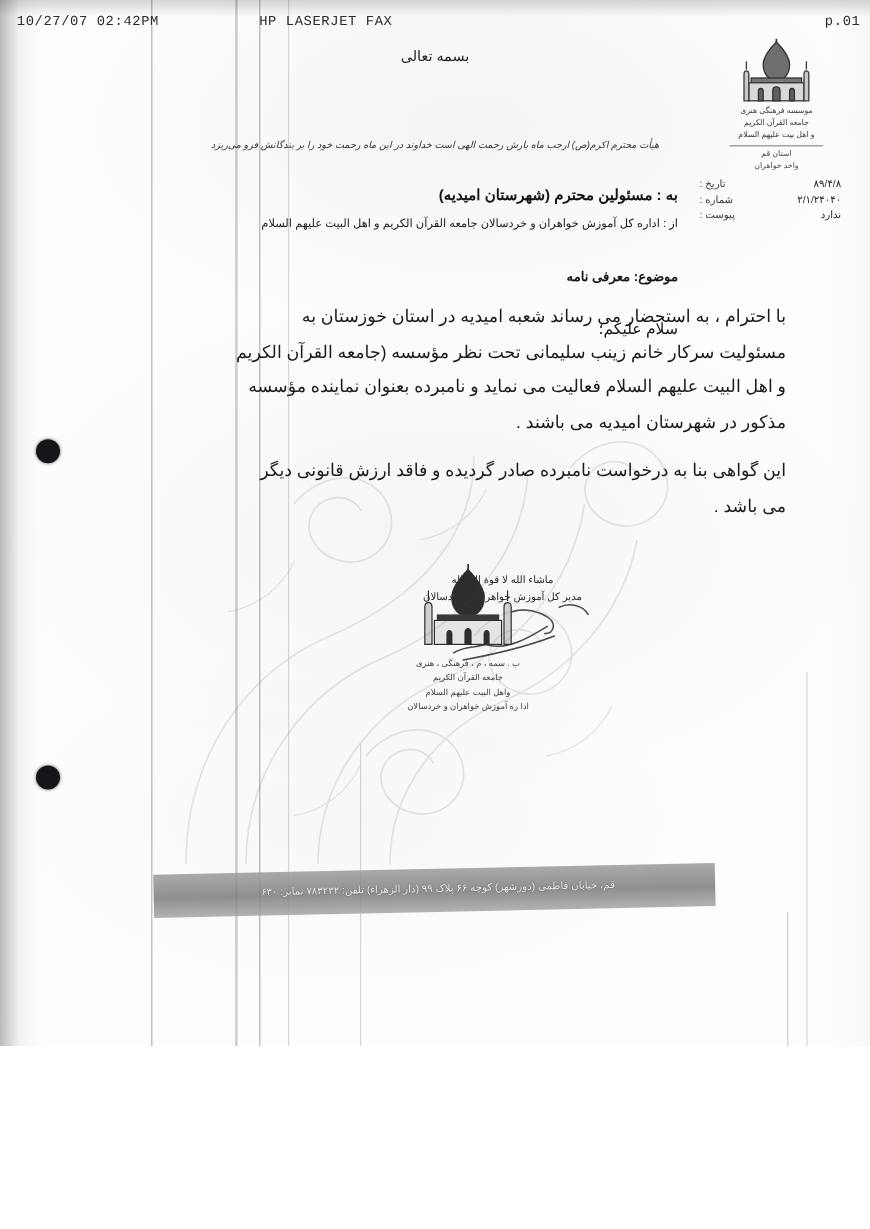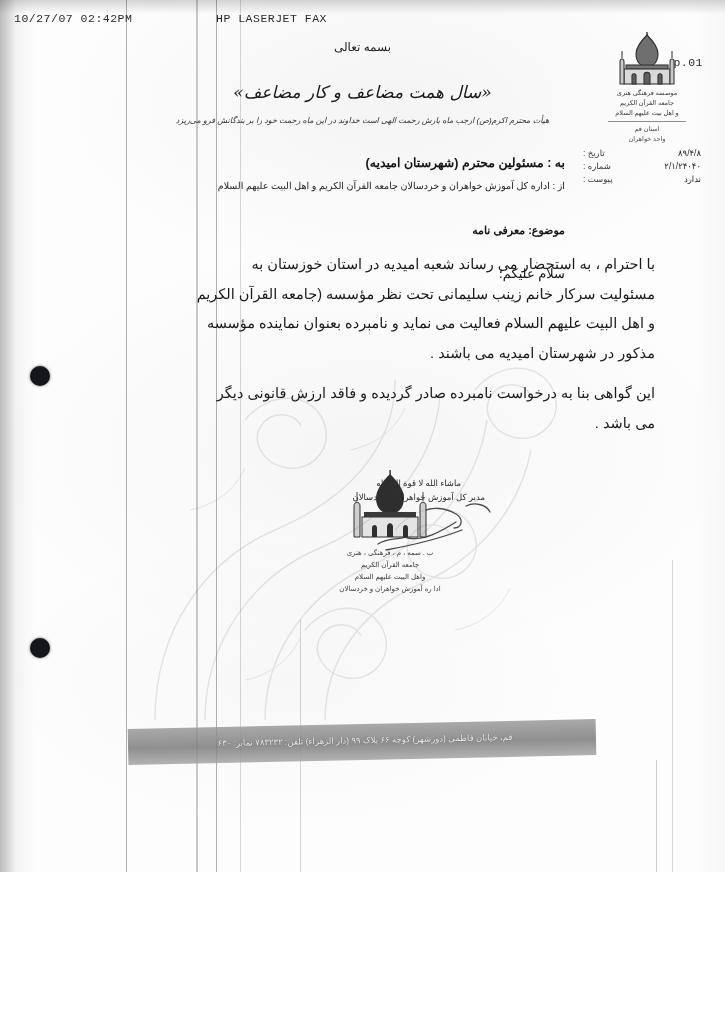--- a/index.html
+++ b/index.html
@@ -74,21 +74,21 @@
     right: 0;
     height: 20px;
     direction: ltr;
     font-family: "Liberation Mono", monospace;
     font-size: 11.5px;
     letter-spacing: 0.5px;
     color: #2b2b2b;
   }
   .fax-timestamp { position: absolute; left: 14px; top: 0; }
   .fax-source { position: absolute; left: 216px; top: 0; }
-  .fax-page { position: absolute; right: 22px; top: 0; margin-top: 44px; }
+  .fax-page { position: absolute; right: 8px; top: 0; }
 
   
   .letterhead {
     position: absolute;
     top: 32px;
     right: 24px;
     width: 108px;
     text-align: center;
   }
   .lh-logo { display: block; margin: 0 auto; }
@@ -347,21 +347,20 @@
       <span class="meta-value">۲/۱/۲۴۰۴۰</span>
       <span class="meta-label">شماره :</span>
     </div>
     <div class="meta-row">
       <span class="meta-value">ندارد</span>
       <span class="meta-label">پیوست :</span>
     </div>
   </div>
 
   <div class="bismillah">بسمه تعالی</div>
-  <div class="slogan">«سال همت مضاعف و کار مضاعف»</div>
   <div class="slogan-sub">هیأت محترم اکرم(ص) ارجب ماه بارش رحمت الهی است خداوند در این ماه رحمت خود را بر بندگانش فرو می‌ریزد</div>
 
   <div class="addressee">به : مسئولین محترم (شهرستان امیدیه)</div>
   <div class="from-line">از : اداره کل آموزش خواهران و خردسالان جامعه القرآن الکریم و اهل البیت علیهم السلام</div>
   <div class="subject-line">موضوع: معرفی نامه</div>
   <div class="salutation">سلام علیکم؛</div>
 
   <div class="body-text">
     <p>با احترام ، به استحضار می رساند شعبه امیدیه در استان خوزستان به مسئولیت سرکار خانم زینب سلیمانی تحت نظر مؤسسه (جامعه القرآن الکریم و اهل البیت علیهم السلام فعالیت می نماید و نامبرده بعنوان نماینده مؤسسه مذکور در شهرستان امیدیه می باشند .</p>
     <p>این گواهی بنا به درخواست نامبرده صادر گردیده و فاقد ارزش قانونی دیگر می باشد .</p>

